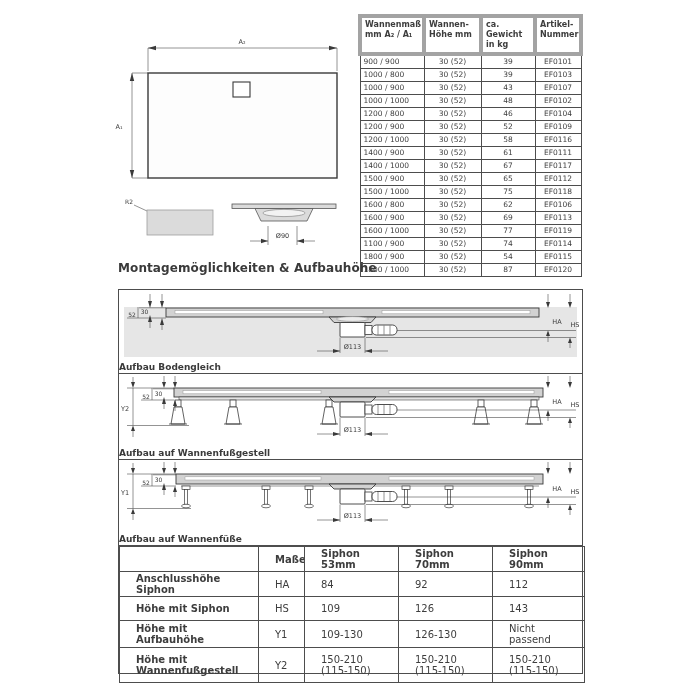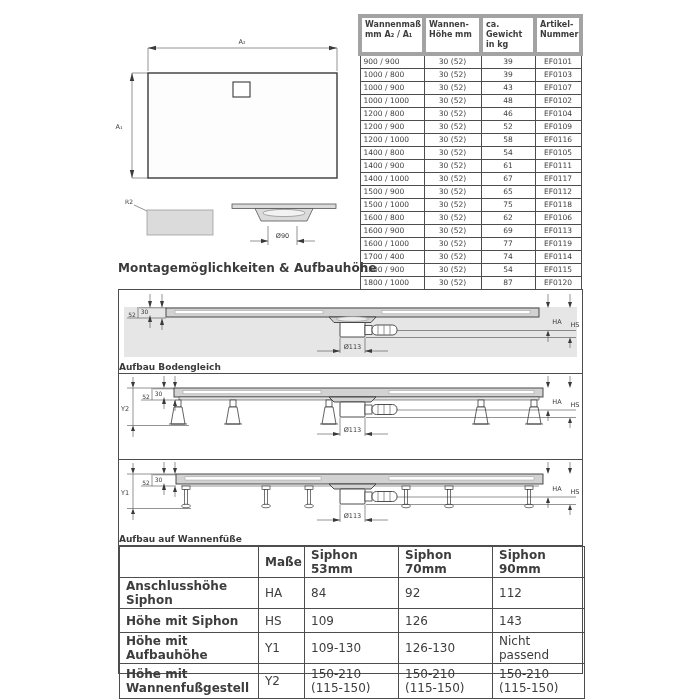--- a/index.html
+++ b/index.html
@@ -35,22 +35,22 @@
   }
   .panel{position:relative;border-bottom:1px solid #4d4d4d;}
   .panel svg{display:block;}
   .panel-caption{
     position:absolute;left:0;right:0;bottom:1px;text-align:left;
     font-size:9px;font-weight:bold;color:#3a3a3a;
   }
   
   .siphon-table{border-collapse:collapse;table-layout:fixed;width:100%;}
   .siphon-table th,.siphon-table td{
-    border:1px solid #4d4d4d;font-size:12px;color:#3d3d3d;text-align:left;
-    padding:1px 6px;vertical-align:middle;overflow:hidden;
+    border:1px solid #4d4d4d;font-size:10px;color:#3d3d3d;text-align:left;
+    padding:1px 16px;vertical-align:middle;overflow:hidden;
   }
   .siphon-table th{font-weight:bold;}
   .siphon-table td.rowlabel{font-weight:bold;}
   .thin{stroke:#3a3a3a;stroke-width:0.55;fill:none;}
   .arr{fill:#3a3a3a;stroke:none;}
   .dimtxt{font-size:6.5px;fill:#3a3a3a;}
   .dimtxt-sm{font-size:6px;fill:#3a3a3a;}
 </style>
 </head>
 <body>
@@ -163,26 +163,20 @@
           <td>EF0109</td>
         </tr>
 
         <tr>
           <td>1200 / 1000</td>
           <td>30 (52)</td>
           <td>58</td>
           <td>EF0116</td>
         </tr>
 
-        <tr>
-          <td>1400 / 800</td>
-          <td>30 (52)</td>
-          <td>54</td>
-          <td>EF0105</td>
-        </tr>
 
         <tr>
           <td>1400 / 900</td>
           <td>30 (52)</td>
           <td>61</td>
           <td>EF0111</td>
         </tr>
 
         <tr>
           <td>1400 / 1000</td>
@@ -220,21 +214,21 @@
         </tr>
 
         <tr>
           <td>1600 / 1000</td>
           <td>30 (52)</td>
           <td>77</td>
           <td>EF0119</td>
         </tr>
 
         <tr>
-          <td>1700 / 400</td>
+          <td>1100 / 900</td>
           <td>30 (52)</td>
           <td>74</td>
           <td>EF0114</td>
         </tr>
 
         <tr>
           <td>1800 / 900</td>
           <td>30 (52)</td>
           <td>54</td>
           <td>EF0115</td>
@@ -397,20 +391,21 @@
         <g>
           <line class="thin" x1="221" y1="43.5" x2="221" y2="62"></line>
           <line class="thin" x1="246" y1="43.5" x2="246" y2="62"></line>
           <line class="thin" x1="198" y1="60" x2="221" y2="60"></line>
             <polygon class="arr" points="221,60 214,58 214,62"></polygon>
           <line class="thin" x1="246" y1="60" x2="269" y2="60"></line>
             <polygon class="arr" points="246,60 253,58 253,62"></polygon>
           <text class="dimtxt" x="233.5" y="57.5" text-anchor="middle">Ø113</text>
         </g>
       </svg>
+      <div class="panel-caption">Aufbau auf Wannenfußgestell</div>
     </div>
 
     <div class="panel" style="height:85px;">
       <svg width="463" height="72" viewBox="0 0 463 72">
         <g>
           <rect x="57" y="14" width="367" height="10" fill="#d2d2d2" stroke="#3a3a3a" stroke-width="0.9"></rect>
           <rect x="66" y="16.8" width="136" height="3.2" fill="#ffffff" stroke="#9a9a9a" stroke-width="0.5"></rect>
           <rect x="270" y="16.8" width="145" height="3.2" fill="#ffffff" stroke="#9a9a9a" stroke-width="0.5"></rect>
           <line class="thin" x1="62" y1="26" x2="420" y2="26"></line>
         </g>

